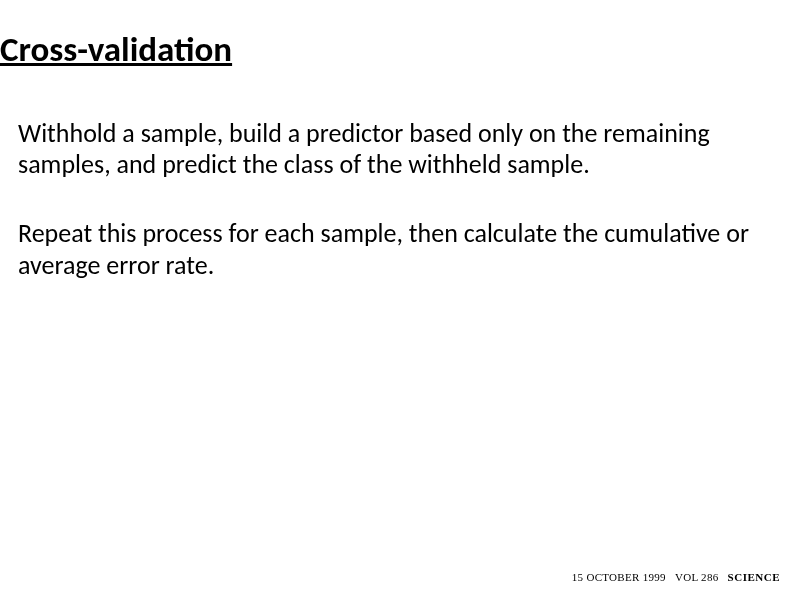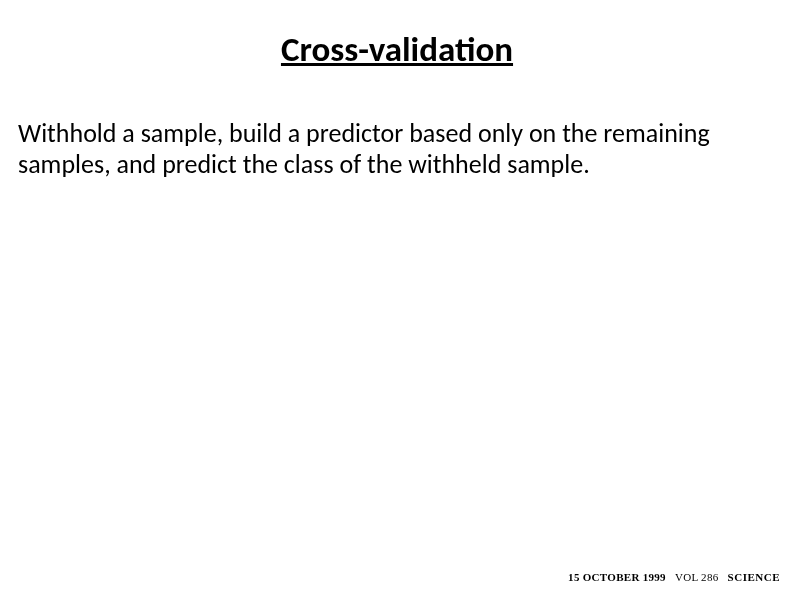--- a/index.html
+++ b/index.html
@@ -16,21 +16,20 @@
     position: relative;
     width: 794px;
     height: 595px;
     box-sizing: border-box;
   }
   .title {
     position: absolute;
     top: 28px;
     left: 0;
     width: 100%;
-    text-align: center;
     font-size: 35px;
     font-weight: 700;
     text-decoration: underline;
     letter-spacing: 0px;
   }
   .body {
     position: absolute;
     top: 118px;
     left: 18px;
     right: 18px;
@@ -44,21 +43,21 @@
   .footer {
     position: absolute;
     right: 14px;
     bottom: 12px;
     font-family: "Times New Roman", Times, serif;
     font-size: 11px;
     letter-spacing: 0.3px;
     color: #000;
   }
   .footer .date {
-    font-weight: 700;
+    font-weight: 400;
     margin-left: 22px;
   }
   .footer .vol {
     font-weight: 400;
     margin-left: 6px;
   }
   .footer .brand {
     font-weight: 700;
     letter-spacing: 0.5px;
     margin-left: 6px;
@@ -66,20 +65,21 @@
 </style>
 </head>
 <body>
 
 <div class="slide">
 
   <div class="title">Cross-validation</div>
 
   <div class="body">
     <p>Withhold a sample, build a predictor based only on the remaining samples, and predict the class of the withheld sample.</p>
+    <p>Repeat this process for each sample, then calculate the cumulative or average error rate.</p>
   </div>
 
   <div class="footer">
     <span class="date">15 OCTOBER 1999</span>
     <span class="vol">VOL 286</span>
     <span class="brand">SCIENCE</span>
   </div>
 
 </div>
 

